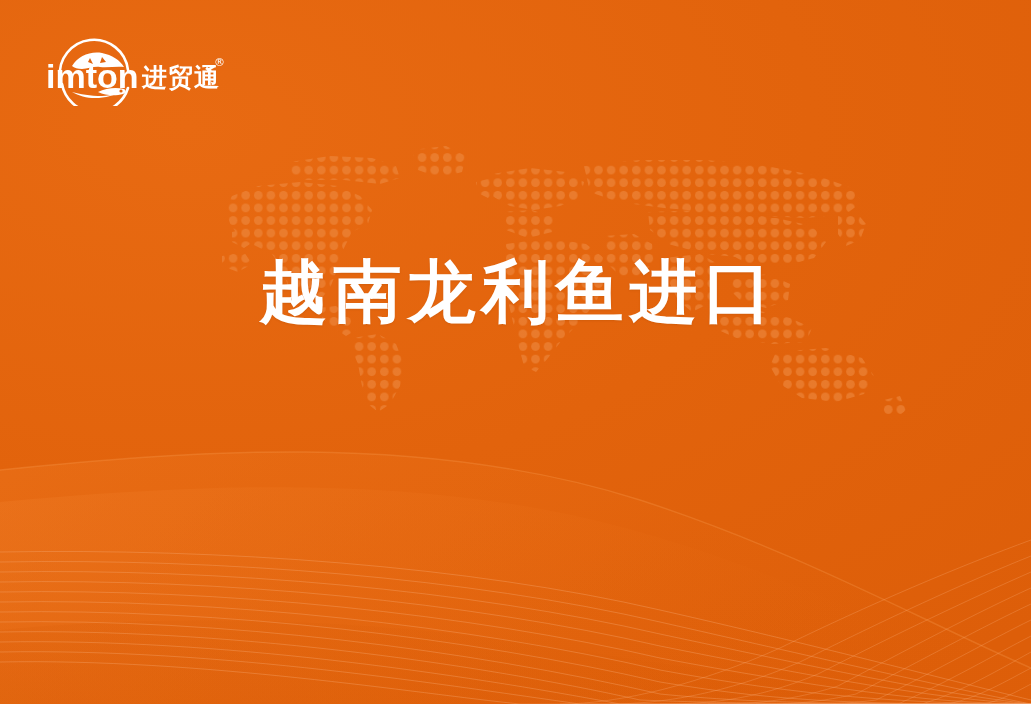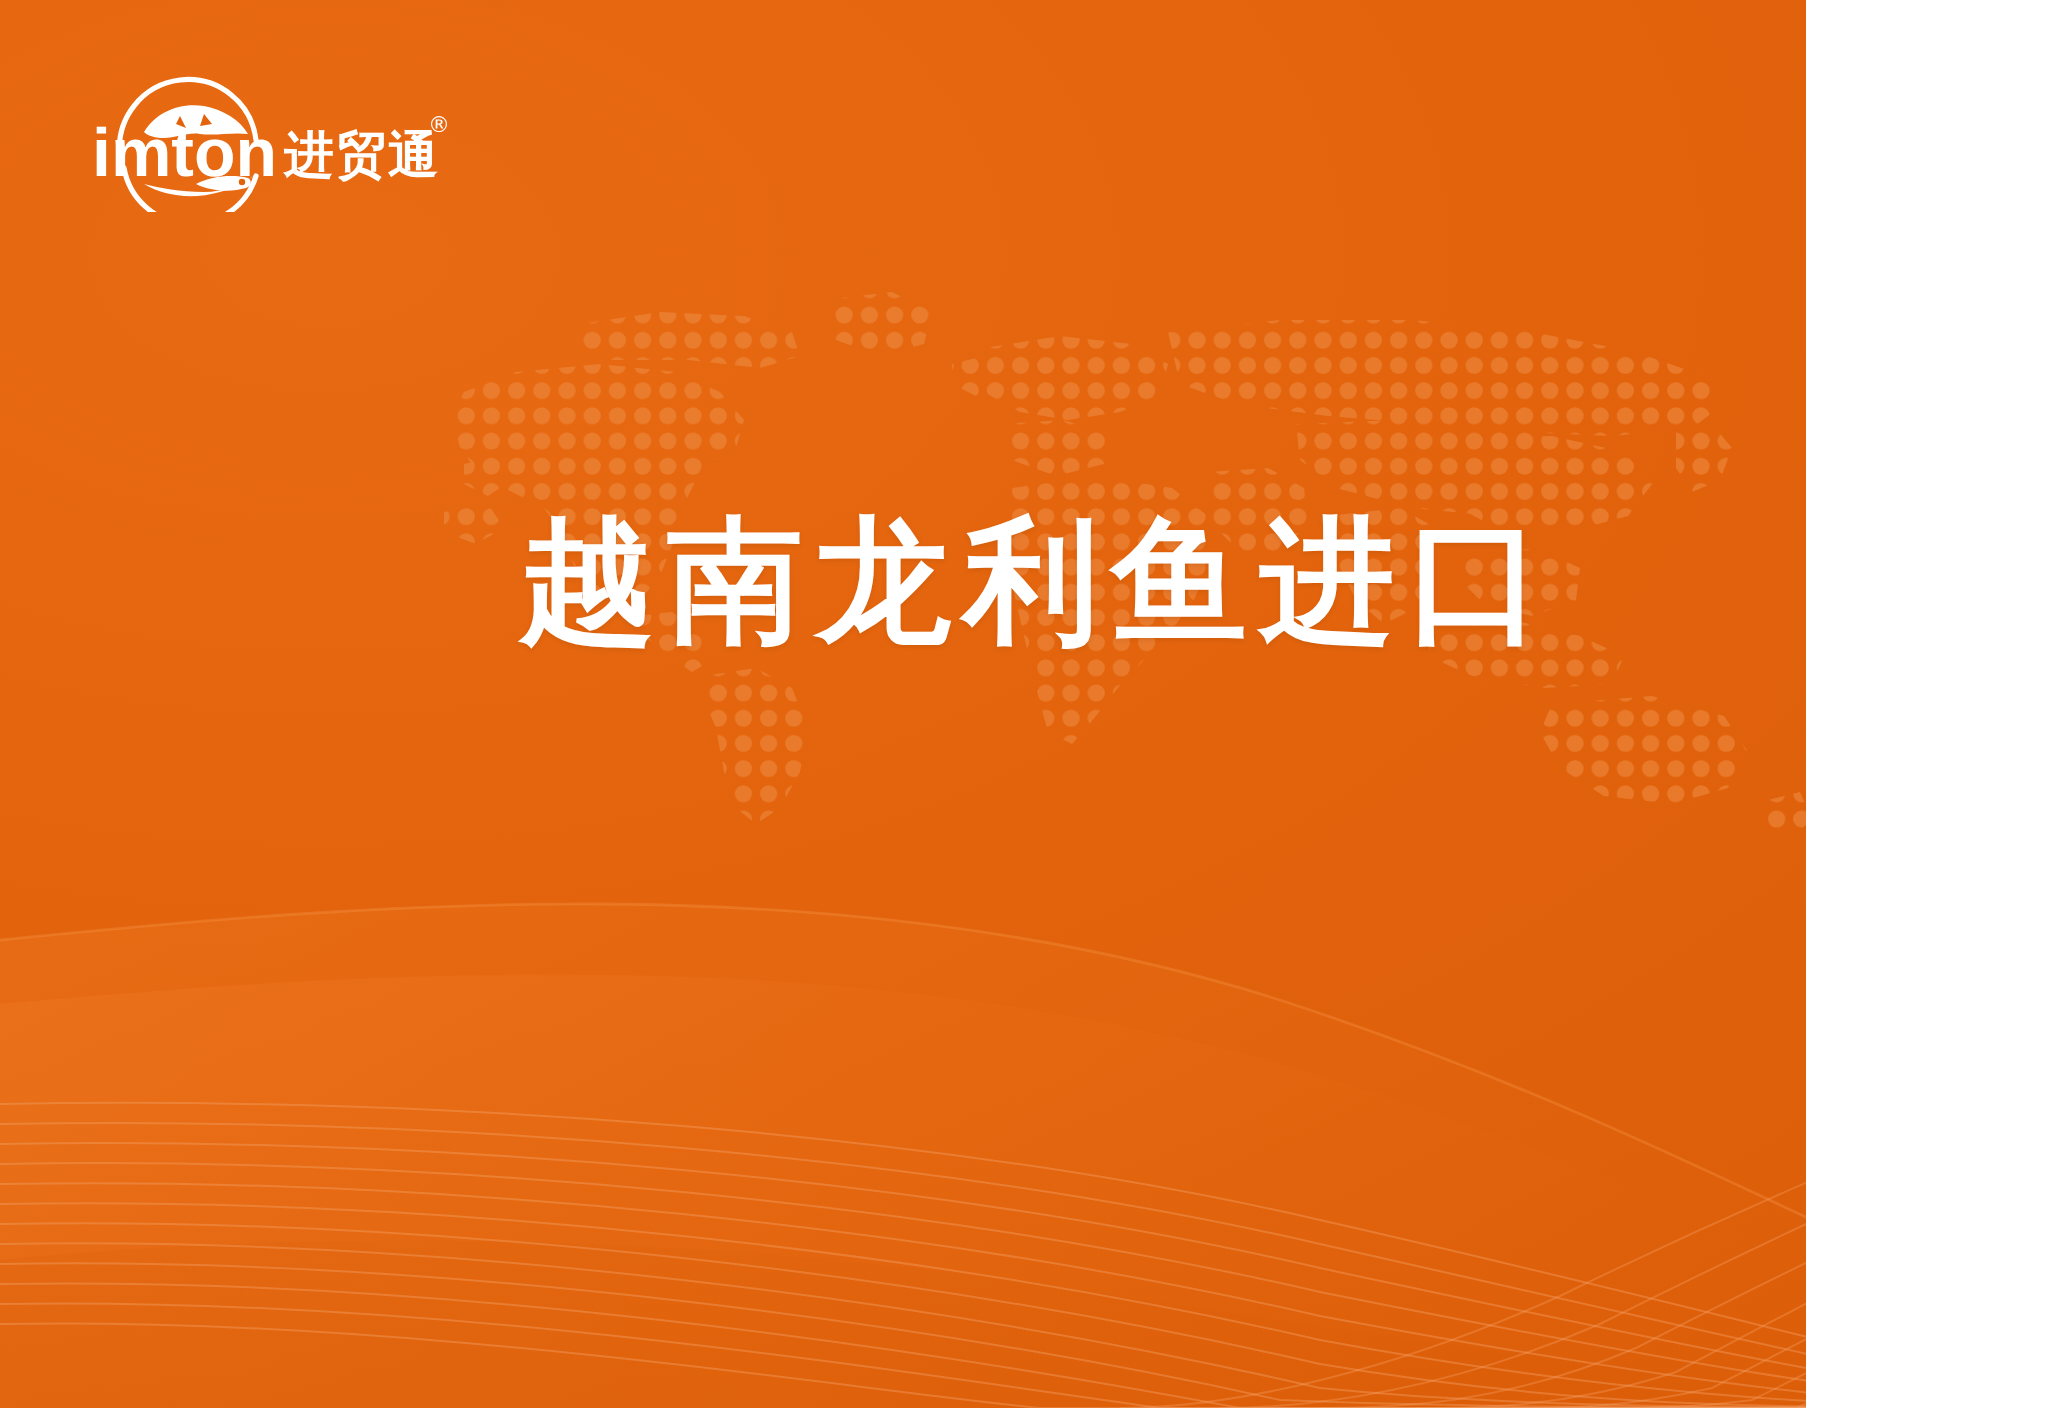--- a/index.html
+++ b/index.html
@@ -2,21 +2,21 @@
 <html><head>
 <meta charset="utf-8">
 <style>
   html, body {
     margin: 0;
     padding: 0;
     background: #ffffff;
   }
   #banner {
     position: relative;
-    width: 903px;
+    width: 1031px;
     height: 704px;
     overflow: hidden;
     background: #a21caf;
     font-family: "Liberation Sans", "DejaVu Sans", sans-serif;
   }
 
   
   .bg-base {
     position: absolute;
     inset: 0;

